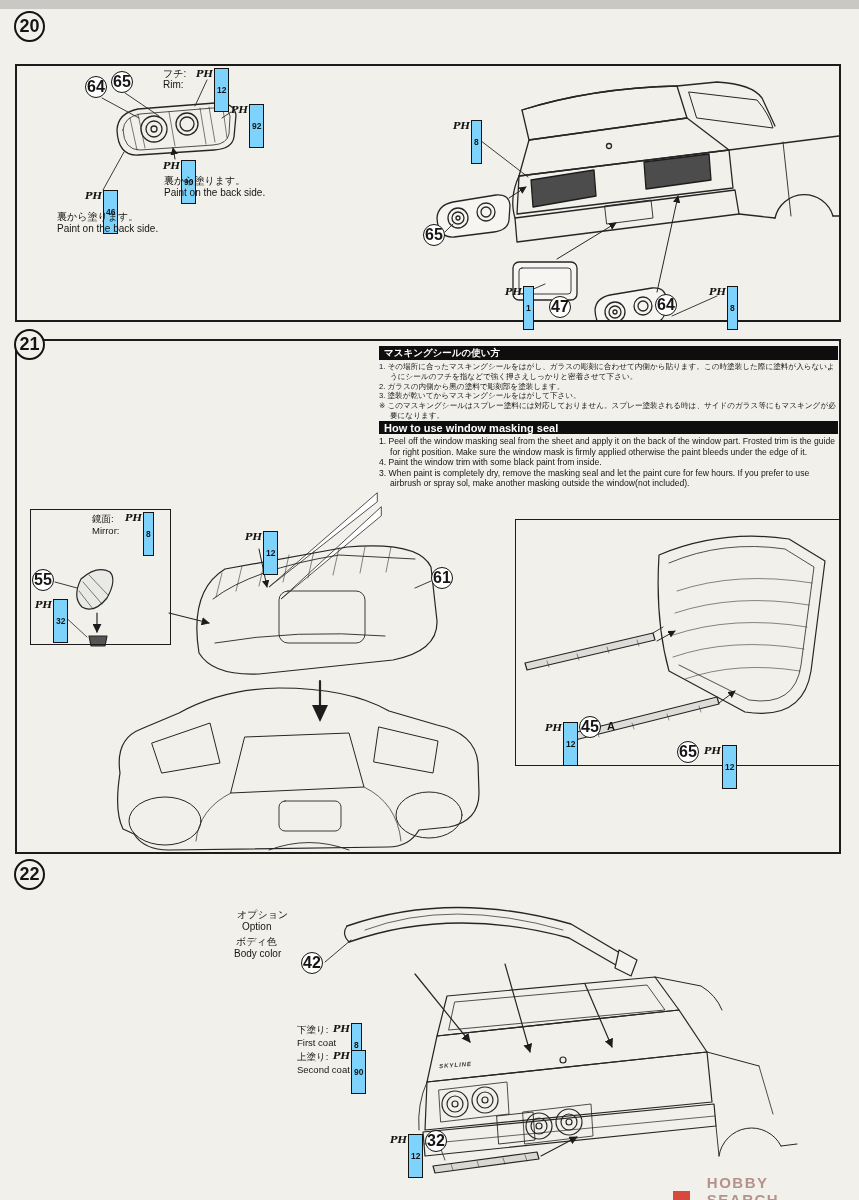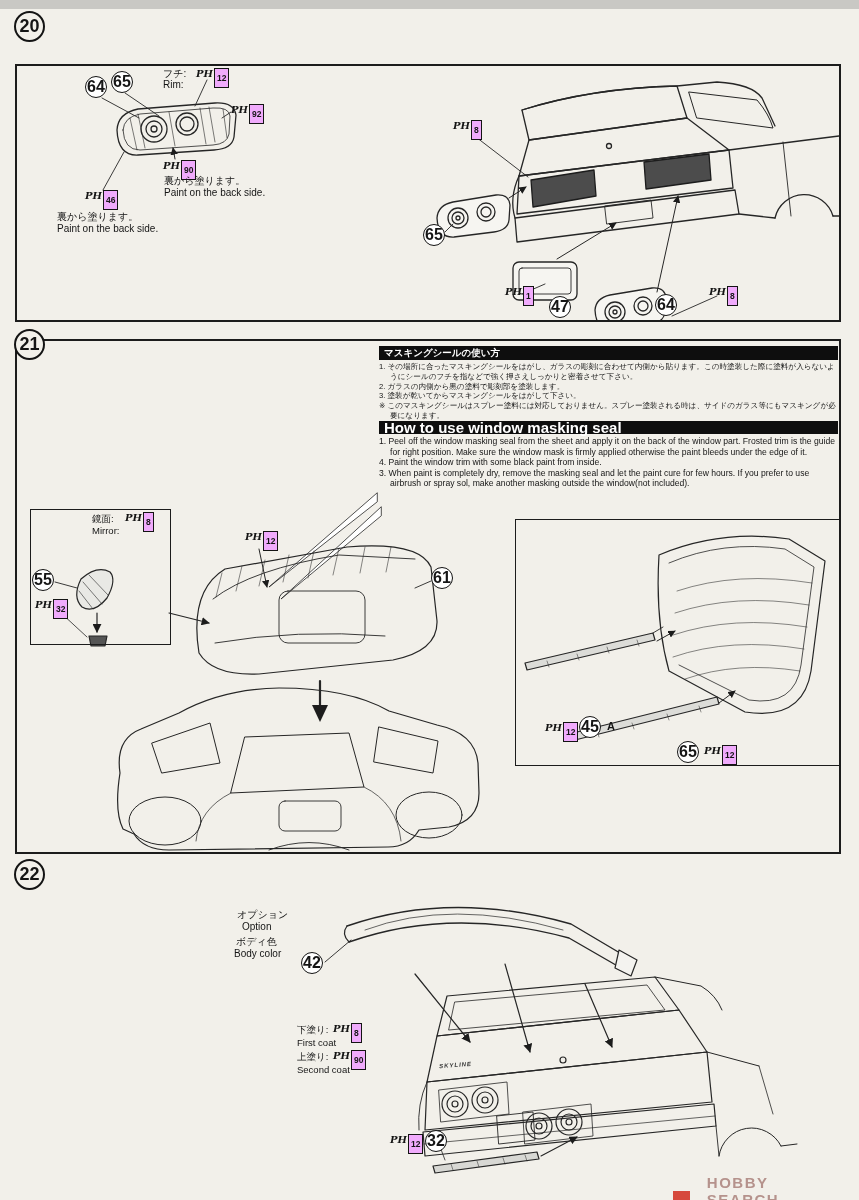--- a/index.html
+++ b/index.html
@@ -8,21 +8,21 @@
   .frame{position:absolute;border:2px solid #1c1c1c;background:transparent;z-index:1}
   .subframe{position:absolute;border:1.5px solid #1c1c1c;z-index:2}
   .step-num{position:absolute;width:31px;height:31px;border:2.5px solid #141414;border-radius:50%;background:#f2f0ea;display:flex;align-items:center;justify-content:center;font-size:18px;font-weight:bold;z-index:4}
   .part{position:absolute;width:22px;height:22px;border:1.6px solid #141414;border-radius:50%;background:#fff;display:flex;align-items:center;justify-content:center;font-size:16px;font-weight:bold;z-index:3}
   .lbl{position:absolute;white-space:nowrap;z-index:3}
   .jp10{font-size:10px}
   .en10{font-size:10px}
   .s95{font-size:9.5px}
   .paint{position:absolute;display:inline-flex;align-items:flex-start;z-index:3;white-space:nowrap}
   .paint .pp{font-weight:bold;font-style:italic;font-size:10px;line-height:11px;font-family:"DejaVu Serif","Liberation Serif",serif}
-  .paint .pnum{border:1.2px solid #141414;background:#f0abfc;font-size:8.5px;font-weight:bold;line-height:10px;padding:4px 2px;margin-left:1px}
+  .paint .pnum{border:1.2px solid #141414;background:#7dd3fc;font-size:8.5px;font-weight:bold;line-height:10px;padding:16px 2px;margin-left:1px}
   .hdr{position:absolute;background:#0e0e0e;color:#fff;font-weight:bold;display:flex;align-items:center;padding:0 5px;z-index:3}
   .tblock{position:absolute;z-index:3}
   .tblock .tline{padding-left:11px;text-indent:-11px}
   .jp-lines{font-size:7.6px;line-height:9.8px}
   .en-lines{font-size:8.6px;line-height:10.6px}
   svg.layer{position:absolute;z-index:2}
   .badge{position:absolute;font-size:6px;font-style:italic;font-weight:bold;letter-spacing:1px;z-index:3;transform:rotate(-4deg);color:#333}
   .wm{position:absolute;display:flex;align-items:flex-end;gap:17px;z-index:3}
   .wm .sq{width:17px;height:17px;background:#d6493c;display:inline-block}
   .wm .wt{font-size:15px;font-weight:bold;letter-spacing:1.5px;color:#b5928c}
@@ -250,21 +250,21 @@
       </g>
     </svg>
 
     <div class="hdr" style="left:362px;top:5px;width:459px;height:14px;font-size:9.5px">マスキングシールの使い方</div>
     <div class="tblock jp-lines" style="left:362px;top:21px;width:459px">
       <div class="tline">1. その場所に合ったマスキングシールをはがし、ガラスの彫刻に合わせて内側から貼ります。この時塗装した際に塗料が入らないようにシールのフチを指などで強く押さえしっかりと密着させて下さい。</div>
       <div class="tline">2. ガラスの内側から黒の塗料で彫刻部を塗装します。</div>
       <div class="tline">3. 塗装が乾いてからマスキングシールをはがして下さい。</div>
       <div class="tline">※ このマスキングシールはスプレー塗料には対応しておりません。スプレー塗装される時は、サイドのガラス等にもマスキングが必要になります。</div>
     </div>
-    <div class="hdr" style="left:362px;top:80px;width:459px;height:13px;font-size:15px">How to use window masking seal</div>
+    <div class="hdr" style="left:362px;top:80px;width:459px;height:13px;font-size:11px">How to use window masking seal</div>
     <div class="tblock en-lines" style="left:362px;top:95px;width:459px">
       <div class="tline">1. Peel off the window masking seal from the sheet and apply it on the back of the window part. Frosted trim is the guide for right position. Make sure the window mask is firmly applied otherwise the paint bleeds under the edge of it.</div>
       <div class="tline">4. Paint the window trim with some black paint from inside.</div>
       <div class="tline">3. When paint is completely dry, remove the masking seal and let the paint cure for few hours. If you prefer to use airbrush or spray sol, make another masking outside the window(not included).</div>
     </div>
 
     <div class="subframe" style="left:13px;top:168px;width:141px;height:136px"></div>
     <div class="lbl s95" style="left:75px;top:172px">鏡面:</div>
     <span class="paint" style="left:108px;top:171px">
         <span class="pp">PH</span>

